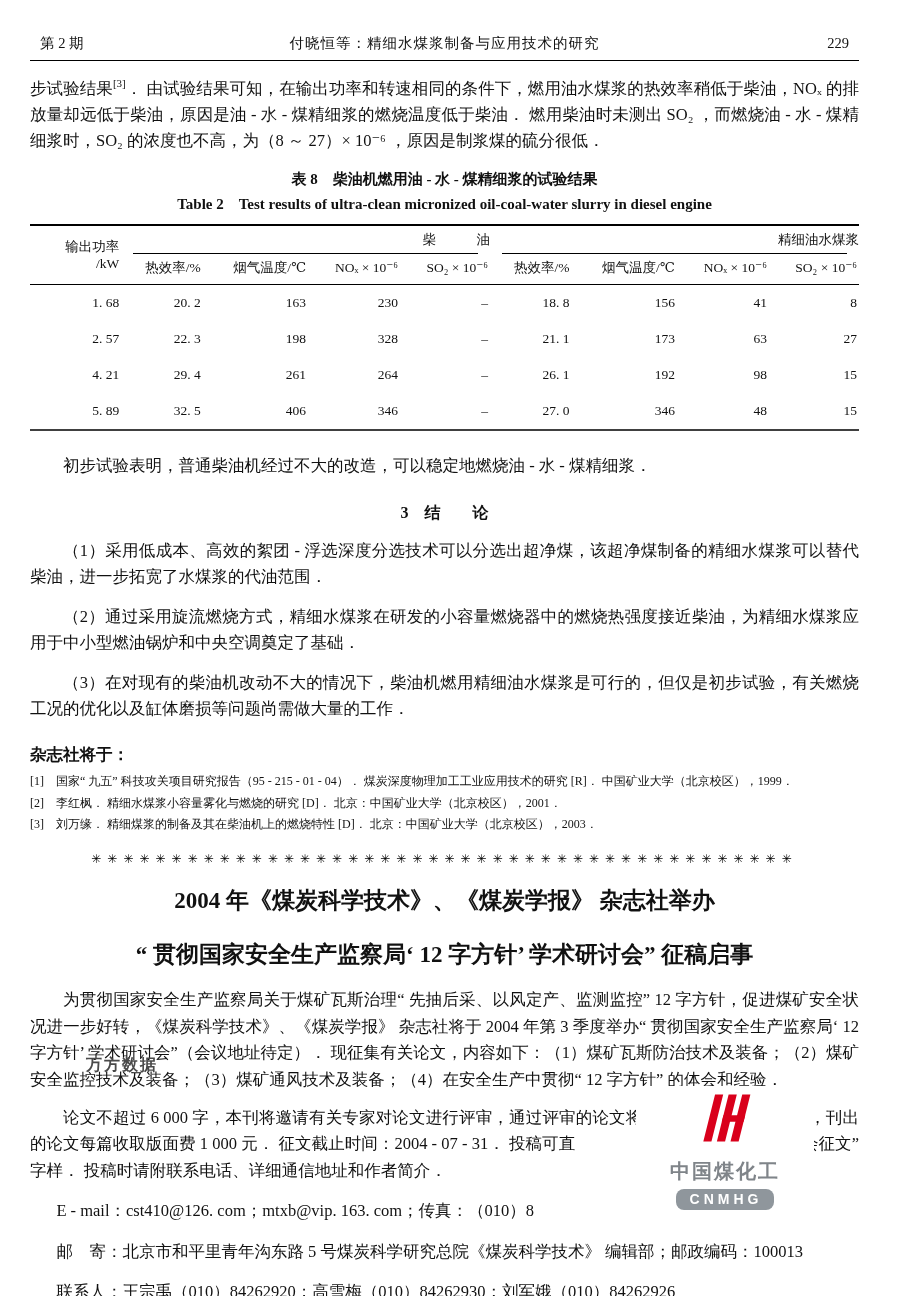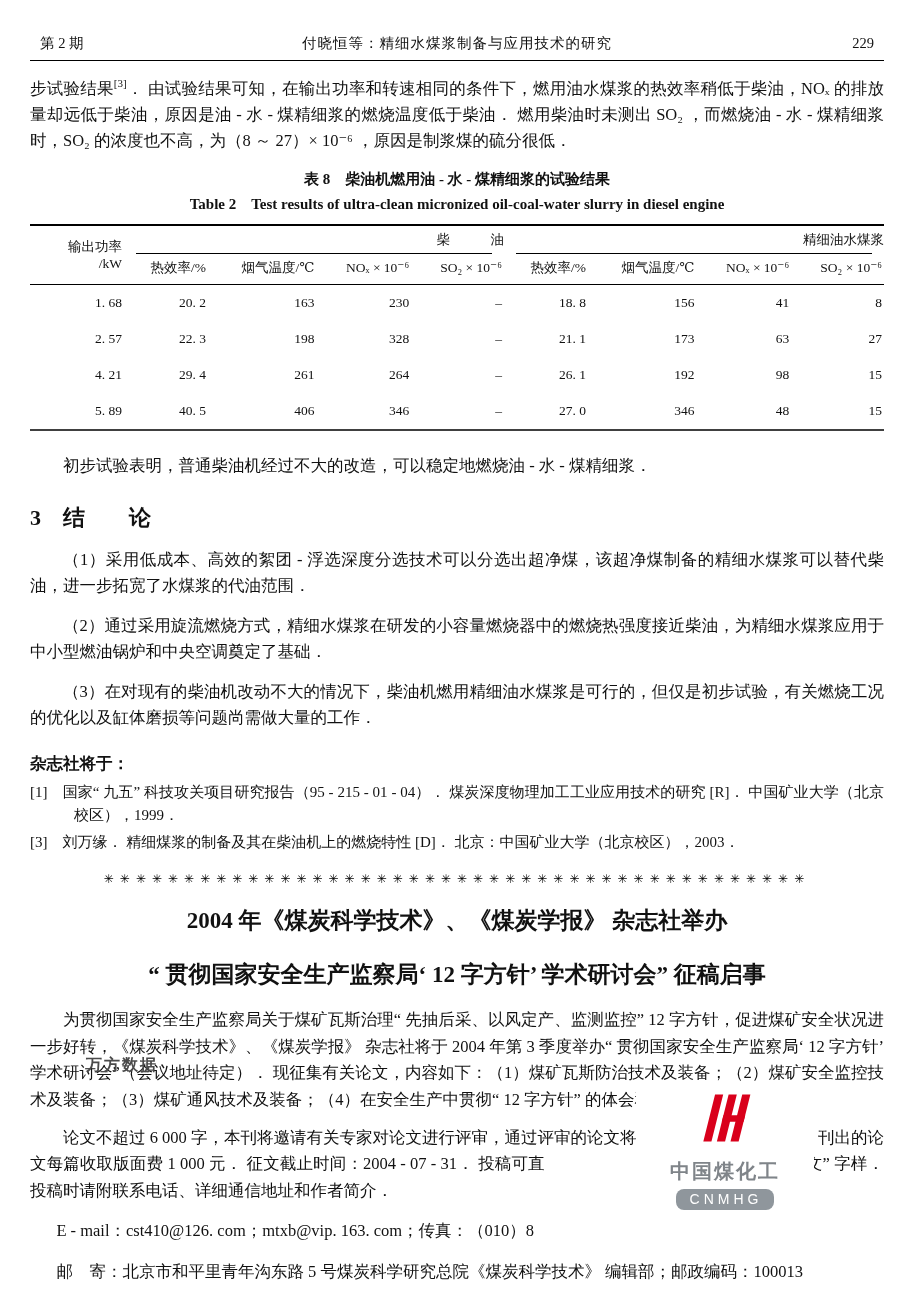--- a/index.html
+++ b/index.html
@@ -7,21 +7,21 @@
     width: 905px; height: 1296px;
     overflow: hidden;
     background: #ffffff;
     color: #111;
     font-family: "Liberation Serif", "DejaVu Serif", serif;
   }
   .page {
     position: relative;
     width: 905px; height: 1080px;
     box-sizing: border-box;
-    padding: 34px 21px 0 30px;
+    padding: 34px 46px 0 30px;
   }
   
   .runhead {
     display: flex; align-items: baseline;
     font-size: 14.5px;
     padding: 0 10px 7px 10px;
     border-bottom: 1.5px solid #000;
   }
   .runhead .issue { width: 120px; }
   .runhead .rtitle { flex: 1; text-align: center; letter-spacing: 1px; }
@@ -54,26 +54,26 @@
   .dtable .col-power { width: 11%; border-bottom: 1px solid #000; vertical-align: middle; }
   .dtable .group { position: relative; padding: 5px 0; }
   .dtable .group::after {
     content: ""; position: absolute; left: 12px; right: 12px; bottom: 0;
     border-bottom: 1px solid #000;
   }
   .dtable .subhead th { border-bottom: 1px solid #000; padding: 5px 2px 7px 2px; }
   .dtable tbody td { padding: 10px 2px; }
 
   
-  .sec-head { font-size: 22px; font-weight: bold; margin: 24px 0 4px 0; }
+  .sec-head { font-size: 16px; font-weight: bold; margin: 24px 0 4px 0; text-align: center; }
 
   
   .refs-title { font-size: 16.5px; font-weight: bold; margin: 22px 0 6px 0; }
   .ref {
-    font-size: 15px; line-height: 1.55;
+    font-size: 12px; line-height: 1.55;
     margin: 3px 0;
     padding-left: 44px; text-indent: -44px;
     text-align: justify;
   }
 
   
   .divider {
     margin-top: 18px;
     font-size: 12px;
     letter-spacing: 6px;
@@ -111,21 +111,21 @@
   .cnmhg .mark { flex: 0 0 auto; }
   .cnmhg .txtcol { display: flex; flex-direction: column; align-items: center; }
   .cnmhg .cn {
     color: #7f8489; font-weight: bold;
     font-size: 20px; letter-spacing: 2px;
     white-space: nowrap;
   }
   .cnmhg .en {
     margin-top: 4px;
     background: #8f969c; color: #fff;
-    font-weight: normal; font-size: 14px; letter-spacing: 4px;
+    font-weight: bold; font-size: 14px; letter-spacing: 4px;
     border-radius: 8px;
     padding: 2px 12px 3px 14px;
   }
 
   
   .wanfang {
     position: absolute;
     left: 86px; bottom: 4px;
     font-family: "Liberation Sans", sans-serif;
     font-weight: bold;
@@ -199,21 +199,21 @@
         <td>261</td>
         <td>264</td>
         <td>–</td>
         <td>26. 1</td>
         <td>192</td>
         <td>98</td>
         <td>15</td>
       </tr>
       <tr>
         <td>5. 89</td>
-        <td>40. 5</td>
+        <td>32. 5</td>
         <td>406</td>
         <td>346</td>
         <td>–</td>
         <td>27. 0</td>
         <td>346</td>
         <td>48</td>
         <td>15</td>
       </tr>
     </tbody>
   </table>
@@ -221,20 +221,21 @@
   <p class="para indent" style="margin-top:22px">初步试验表明，普通柴油机经过不大的改造，可以稳定地燃烧油 - 水 - 煤精细浆．</p>
 
   <div class="sec-head">3　结　　论</div>
 
   <p class="para indent">（1）采用低成本、高效的絮团 - 浮选深度分选技术可以分选出超净煤，该超净煤制备的精细水煤浆可以替代柴油，进一步拓宽了水煤浆的代油范围．</p>
   <p class="para indent">（2）通过采用旋流燃烧方式，精细水煤浆在研发的小容量燃烧器中的燃烧热强度接近柴油，为精细水煤浆应用于中小型燃油锅炉和中央空调奠定了基础．</p>
   <p class="para indent">（3）在对现有的柴油机改动不大的情况下，柴油机燃用精细油水煤浆是可行的，但仅是初步试验，有关燃烧工况的优化以及缸体磨损等问题尚需做大量的工作．</p>
 
   <div class="refs-title">杂志社将于：</div>
   <div class="ref">[1]　国家“ 九五” 科技攻关项目研究报告（95 - 215 - 01 - 04）． 煤炭深度物理加工工业应用技术的研究 [R]． 中国矿业大学（北京校区），1999．</div>
+  <div class="ref">[2]　李红枫． 精细水煤浆小容量雾化与燃烧的研究 [D]． 北京：中国矿业大学（北京校区），2001．</div>
   <div class="ref">[3]　刘万缘． 精细煤浆的制备及其在柴油机上的燃烧特性 [D]． 北京：中国矿业大学（北京校区），2003．</div>
 
   <div class="divider">✳✳✳✳✳✳✳✳✳✳✳✳✳✳✳✳✳✳✳✳✳✳✳✳✳✳✳✳✳✳✳✳✳✳✳✳✳✳✳✳✳✳✳✳</div>
 
   <div class="notice">
     <div class="notice-title">2004 年《煤炭科学技术》、《煤炭学报》 杂志社举办</div>
     <div class="notice-title">“ 贯彻国家安全生产监察局‘ 12 字方针’ 学术研讨会” 征稿启事</div>
     <p class="para indent">为贯彻国家安全生产监察局关于煤矿瓦斯治理“ 先抽后采、以风定产、监测监控” 12 字方针，促进煤矿安全状况进一步好转，《煤炭科学技术》、《煤炭学报》 杂志社将于 2004 年第 3 季度举办“ 贯彻国家安全生产监察局‘ 12 字方针’ 学术研讨会”（会议地址待定）． 现征集有关论文，内容如下：（1）煤矿瓦斯防治技术及装备；（2）煤矿安全监控技术及装备；（3）煤矿通风技术及装备；（4）在安全生产中贯彻“ 12 字方针” 的体会和经验．</p>
     <p class="para indent">论文不超过 6 000 字，本刊将邀请有关专家对论文进行评审，通过评审的论文将以专刊或其他形式出版，刊出的论文每篇收取版面费 1 000 元． 征文截止时间：2004 - 07 - 31． 投稿可直　　　　　　　　请注明“ 研讨会征文” 字样． 投稿时请附联系电话、详细通信地址和作者简介．</p>
     <div class="contact-line">E - mail：cst410@126. com；mtxb@vip. 163. com；传真：（010）8</div>

